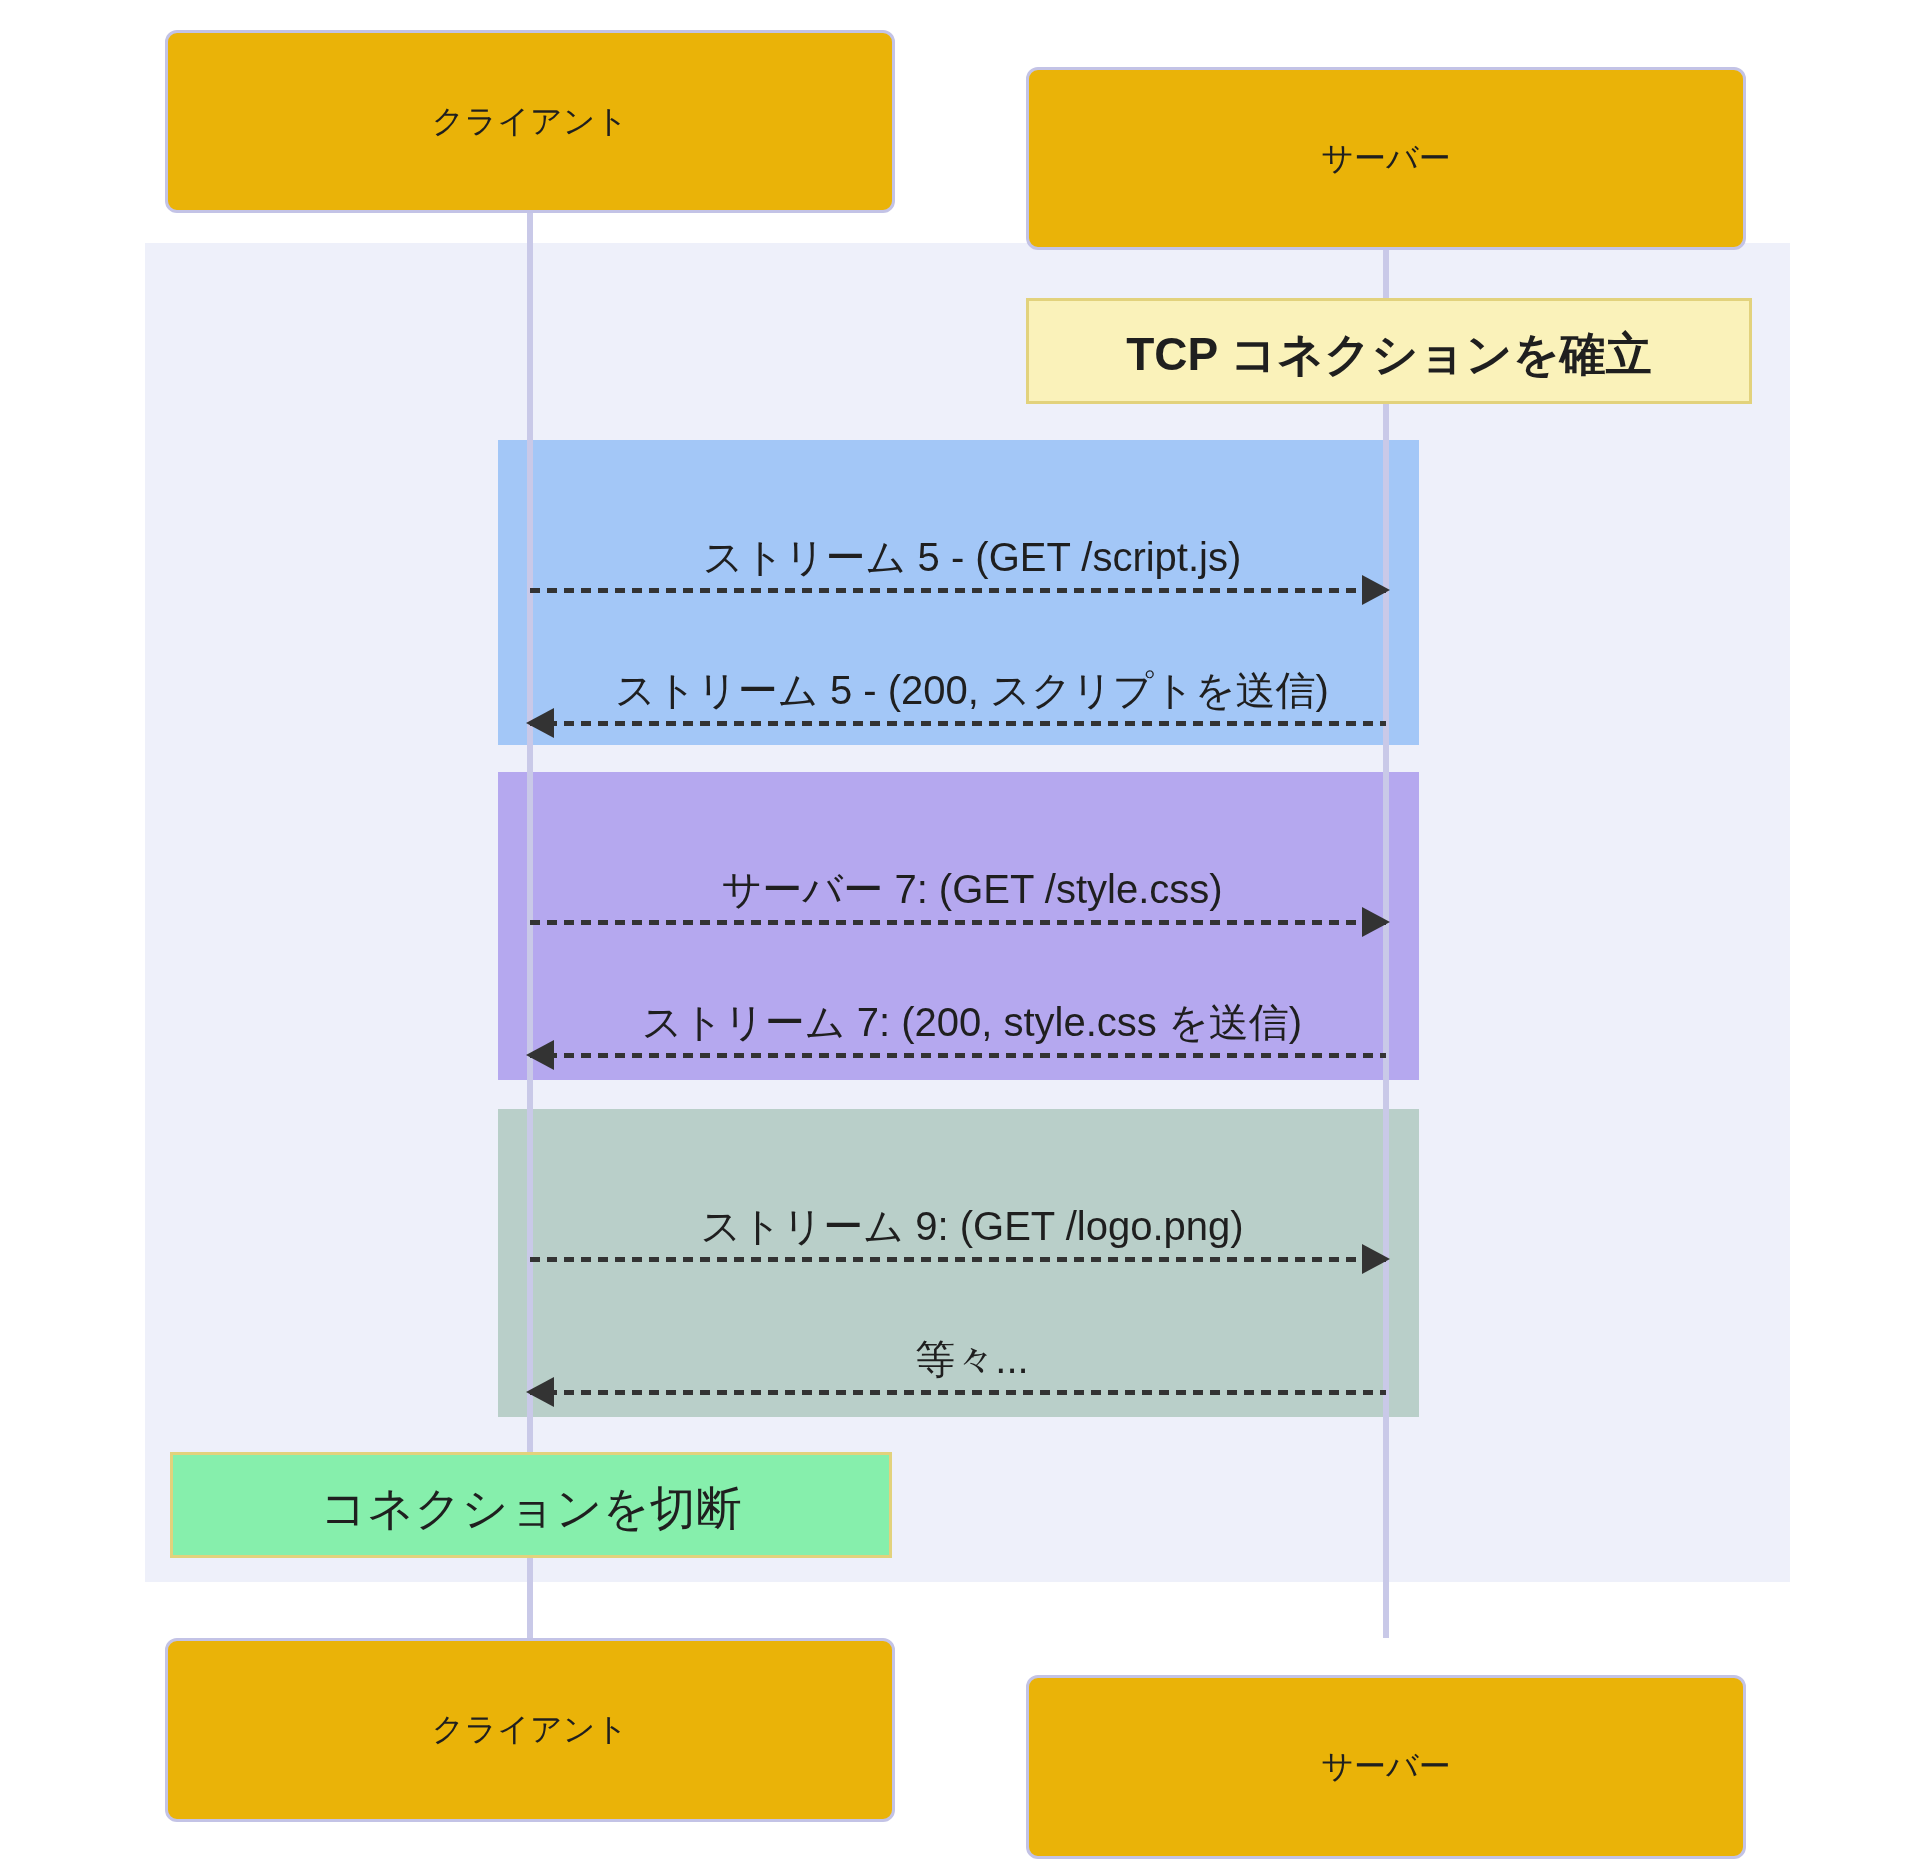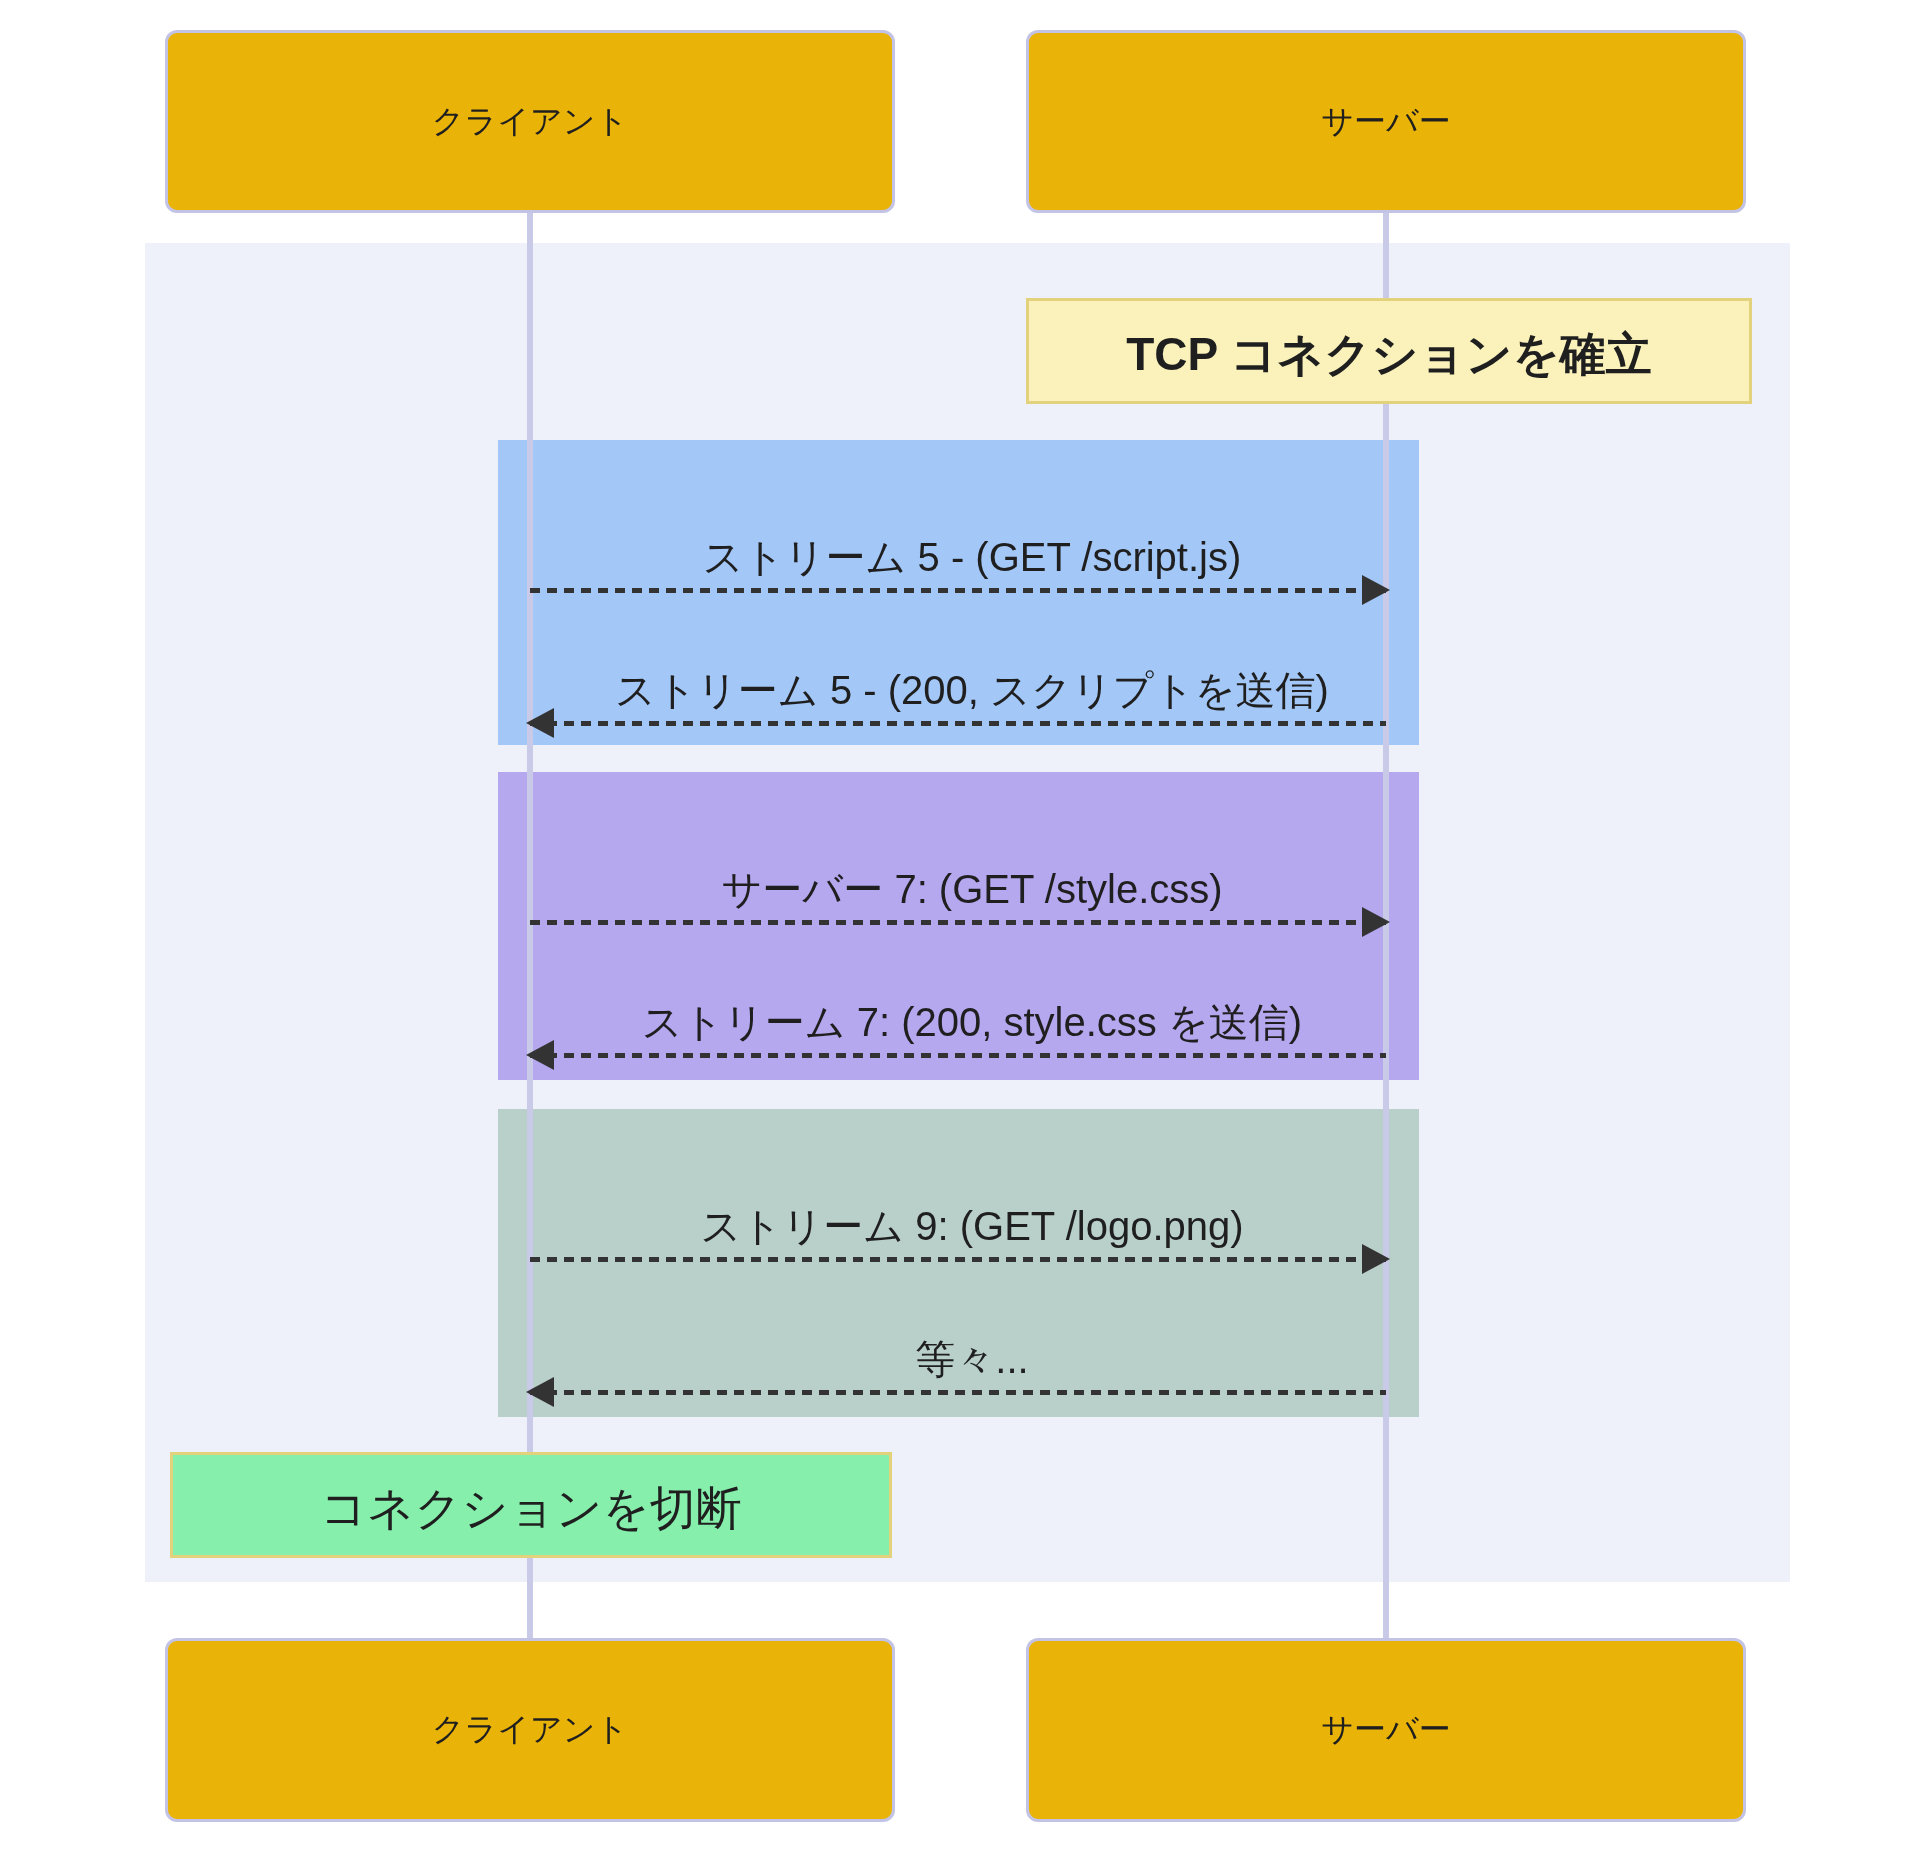--- a/index.html
+++ b/index.html
@@ -42,21 +42,21 @@
   .note.disconnect{left:170px;top:1452px;width:722px;}
   
   .actor{
     position:absolute;height:183px;background:#eab308;border:3px solid #c3c3e6;
     border-radius:12px;box-sizing:border-box;display:flex;align-items:center;justify-content:center;
     font-size:32px;z-index:6;white-space:nowrap;
   }
   .actor.top{top:30px;}
   .actor.bottom{top:1638px;height:184px;}
   .actor.client{left:165px;width:730px;}
-  .actor.server{left:1026px;width:720px;}
+  .actor.server{left:1026px;width:720px;margin-top:37px;}
 </style>
 </head>
 <body>
 
 <div class="canvas">
 
   <div class="lane" style="background-color: rgb(238, 240, 250);"></div>
 
   <div class="lifeline client" style="background-color: rgb(201, 201, 232);"></div>
   <div class="lifeline server" style="background-color: rgb(201, 201, 232);"></div>

